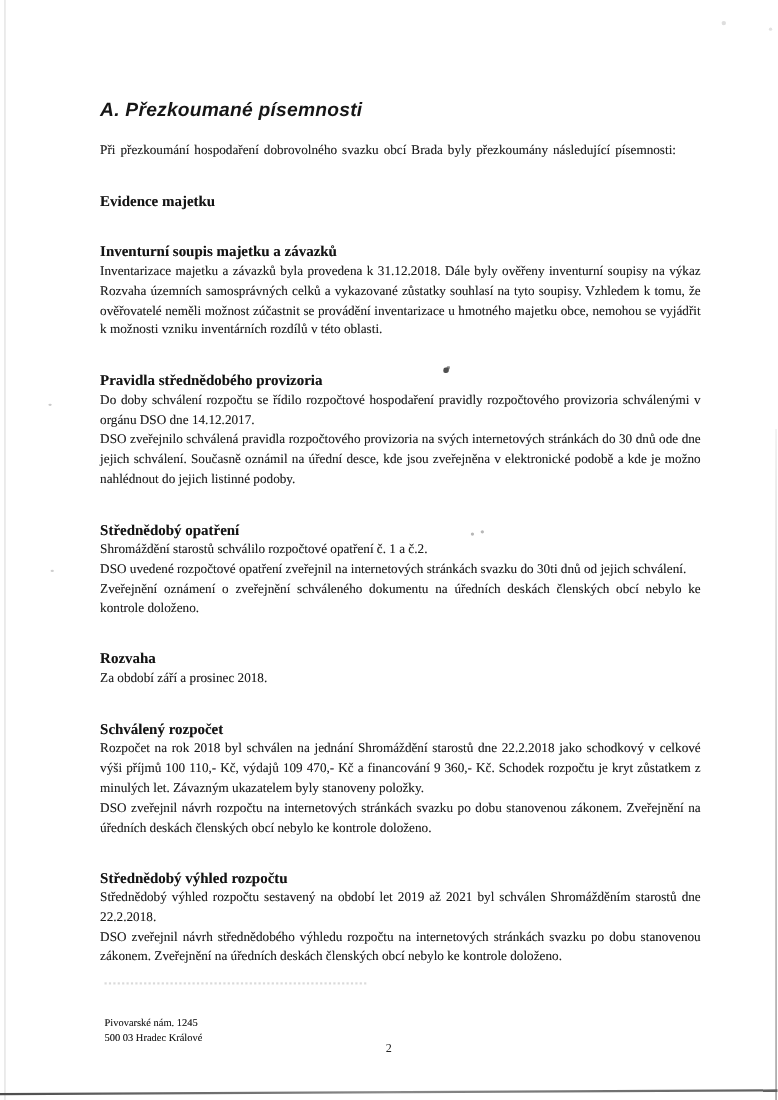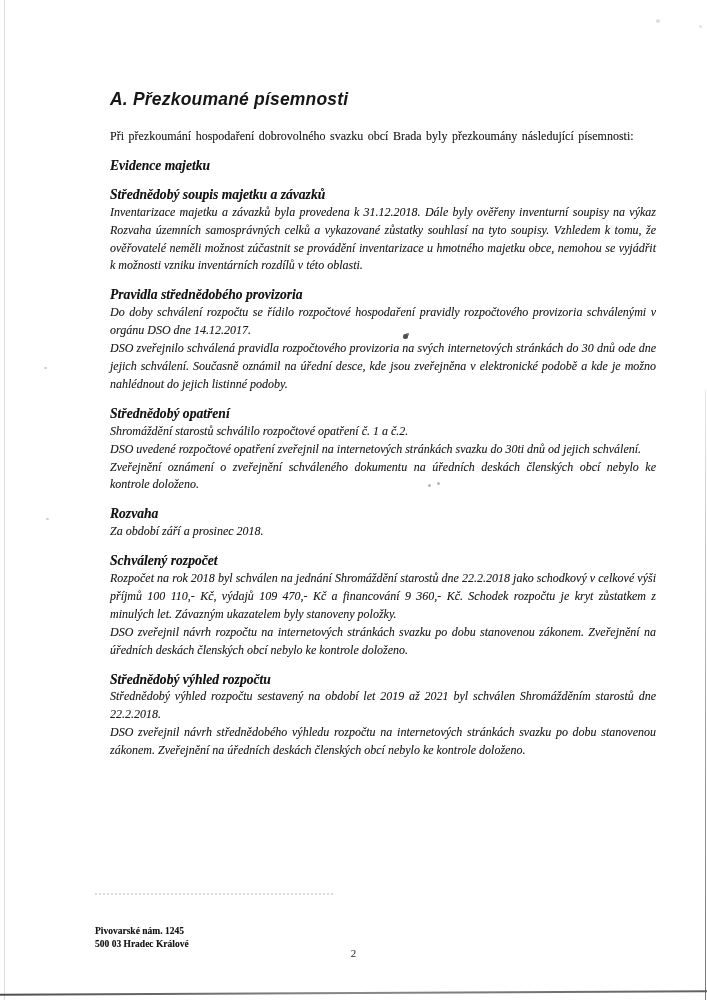--- a/index.html
+++ b/index.html
@@ -9,21 +9,21 @@
     width: 707px;
     height: 1000px;
     background: #ffffff;
     overflow: hidden;
     font-family: "Liberation Serif", serif;
     color: #1e1e1e;
   }
 
   .content {
     position: absolute;
-    left: 110px;
+    left: 91px;
     top: 88px;
     width: 546px;
   }
 
   .doc-title {
     margin: 0 0 18px 0;
     font-family: "Liberation Sans", sans-serif;
     font-weight: bold;
     font-style: italic;
     font-size: 17.5px;
@@ -35,37 +35,37 @@
   .para {
     margin: 0;
     font-size: 12px;
     line-height: 17.9px;
     text-align: justify;
     text-shadow: 0 0 0.4px rgba(0,0,0,0.35);
   }
 
   .intro { margin-bottom: 0; word-spacing: 1.5px; }
 
-  .doc-section { margin-top: 11px; font-style: italic; }
+  .doc-section { margin-top: 28px; }
 
   .section-heading {
     margin: 0;
     font-size: 13.6px;
     line-height: 17.9px;
     font-weight: bold;
     color: #141414;
     text-shadow: 0 0 0.4px rgba(0,0,0,0.4);
   }
 
   .footer-address {
     position: absolute;
     left: 95px;
     top: 925px;
     font-size: 9.5px;
-    font-weight: bold;
+    font-weight: normal;
     line-height: 13px;
     color: #161616;
     text-shadow: 0 0 0.3px rgba(0,0,0,0.4);
   }
 
   .page-number {
     position: absolute;
     top: 947px;
     left: 0;
     width: 707px;
@@ -120,21 +120,21 @@
 
     <h1 class="doc-title">A. Přezkoumané písemnosti</h1>
 
     <p class="para intro">Při přezkoumání hospodaření dobrovolného svazku obcí Brada byly přezkoumány následující písemnosti:</p>
 
     <div class="doc-section">
       <h2 class="section-heading">Evidence majetku</h2>
     </div>
 
     <div class="doc-section">
-      <h2 class="section-heading">Střednědobý soupis majetku a závazků</h2>
+      <h2 class="section-heading">Inventurní soupis majetku a závazků</h2>
       <p class="para">Inventarizace majetku a závazků byla provedena k 31.12.2018. Dále byly ověřeny inventurní soupisy na výkaz Rozvaha územních samosprávných celků a vykazované zůstatky souhlasí na tyto soupisy. Vzhledem k tomu, že ověřovatelé neměli možnost zúčastnit se provádění inventarizace u hmotného majetku obce, nemohou se vyjádřit k možnosti vzniku inventárních rozdílů v této oblasti.</p>
     </div>
 
     <div class="doc-section">
       <h2 class="section-heading">Pravidla střednědobého provizoria</h2>
       <p class="para">Do doby schválení rozpočtu se řídilo rozpočtové hospodaření pravidly rozpočtového provizoria schválenými v orgánu DSO dne 14.12.2017.</p>
       <p class="para">DSO zveřejnilo schválená pravidla rozpočtového provizoria na svých internetových stránkách do 30 dnů ode dne jejich schválení. Současně oznámil na úřední desce, kde jsou zveřejněna v elektronické podobě a kde je možno nahlédnout do jejich listinné podoby.</p>
     </div>
 
     <div class="doc-section">

